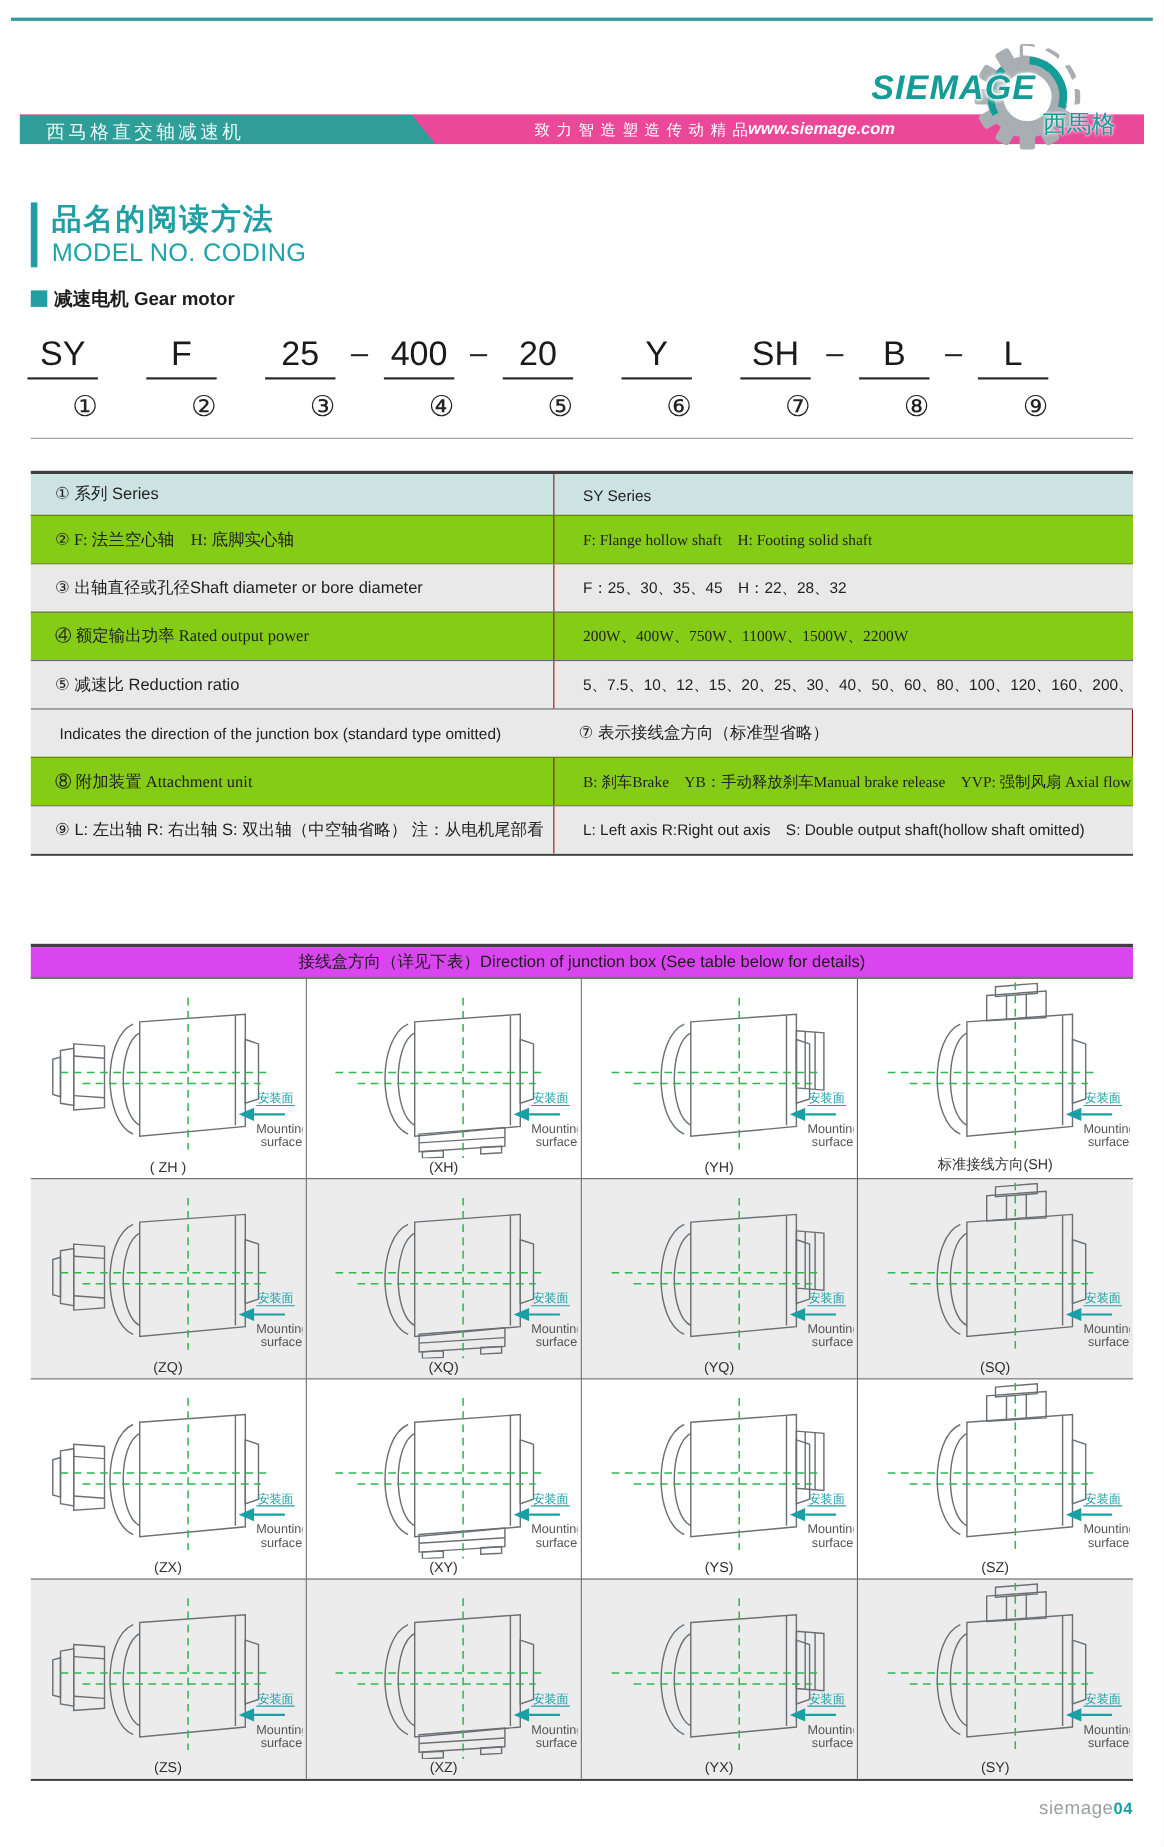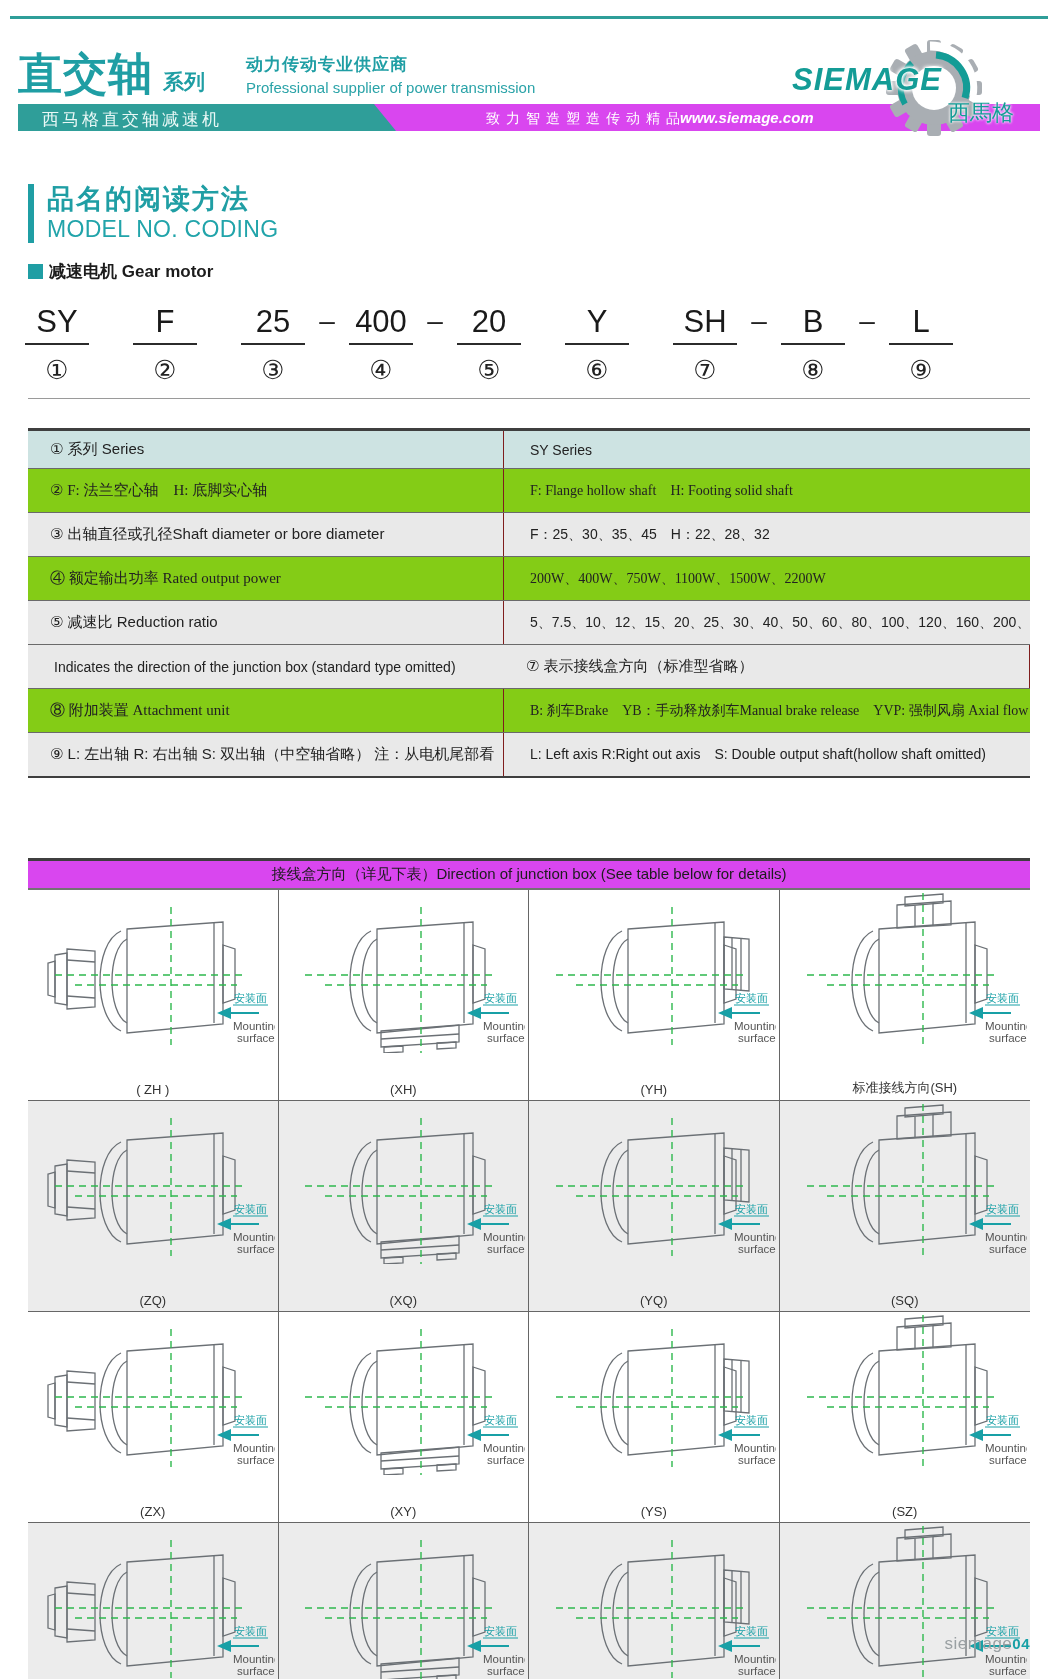--- a/index.html
+++ b/index.html
@@ -7,21 +7,21 @@
         font-family:"Liberation Sans","DejaVu Sans",sans-serif;color:#222;overflow:hidden;}
 
   
   .topline{position:absolute;left:10px;right:10px;top:16px;height:3px;background:#2f9e99;}
   .hdr{position:absolute;left:18px;top:48px;right:18px;height:58px;}
   .series-title{font-size:44px;font-weight:900;color:#1f9ea4;letter-spacing:1px;line-height:52px;}
   .series-suffix{font-size:21px;font-weight:800;color:#1f9ea4;margin-left:10px;}
   .slogan{position:absolute;left:228px;top:5px;}
   .slogan-cn{font-size:17px;font-weight:700;color:#1f9ea4;letter-spacing:1px;}
   .slogan-en{font-size:15px;color:#2aa3a8;margin-top:3px;}
-  .banner{position:absolute;left:18px;top:104px;width:1022px;height:27px;background:#d946ef;}
+  .banner{position:absolute;left:18px;top:104px;width:1022px;height:27px;background:#ec4899;}
   .banner-dark{position:absolute;left:0;top:0;height:100%;width:378px;background:#2f9e99;
                clip-path:polygon(0 0,356px 0,378px 100%,0 100%);}
   .banner-product{position:absolute;left:24px;top:4px;font-size:17px;color:#e9f8f6;letter-spacing:3px;}
   .banner-slogan{position:absolute;left:468px;top:6px;font-size:14px;color:#fff;letter-spacing:6px;}
   .banner-url{position:absolute;left:662px;top:5px;font-size:15px;color:#fff;font-weight:700;font-style:italic;}
   .logo{position:absolute;right:14px;top:36px;width:252px;height:108px;z-index:5;}
   .logo-gear{position:absolute;left:90px;top:0;}
   .logo-name{position:absolute;left:0;top:26px;font-size:31px;font-weight:900;font-style:italic;color:#149c96;
              letter-spacing:1px;text-shadow:0 0 3px #fff,0 0 3px #fff,0 0 5px #fff,0 0 5px #fff;}
   .logo-cn{position:absolute;left:156px;top:62px;font-size:22px;color:#149c96;
@@ -29,21 +29,21 @@
 
   
   .title-block{position:absolute;left:28px;top:184px;padding-left:13px;border-left:6px solid #1f9ea4;}
   .title-cn{font-size:27px;font-weight:900;color:#1f9ea4;letter-spacing:2px;line-height:30px;}
   .title-en{font-size:23px;color:#21a4aa;margin-top:2px;letter-spacing:0.3px;}
   .subsec{position:absolute;left:28px;top:260px;font-size:17px;font-weight:700;color:#1c1c1c;}
   .bullet{display:inline-block;width:15px;height:15px;background:#1f9ea4;margin-right:6px;vertical-align:-2px;}
 
   
   #model-code{position:absolute;left:25px;top:300px;display:flex;align-items:flex-start;}
-  .mc-seg{width:64px;display:flex;flex-direction:column;align-items:center;}
+  .mc-seg{width:64px;display:flex;flex-direction:column;align-items:flex-end;}
   .mc-code{font-size:31px;color:#1a1a1a;border-bottom:2px solid #2b2b2b;width:100%;text-align:center;
            padding-bottom:3px;height:40px;display:flex;align-items:flex-end;justify-content:center;}
   .mc-num{font-size:26px;color:#222;margin-top:10px;font-family:"DejaVu Sans",sans-serif;}
   .mc-slot{width:44px;text-align:center;font-size:28px;color:#222;line-height:42px;}
   .rule{position:absolute;left:28px;top:398px;width:1002px;height:1px;background:#9a9a9a;}
 
   
   #spec-table{position:absolute;left:28px;top:428px;width:1002px;
               border-top:3px solid #3f3f3f;border-bottom:2px solid #3f3f3f;}
   .spec-row{display:grid;grid-template-columns:476px 526px;border-top:1px solid #6a6a6a;height:43px;}
@@ -52,47 +52,40 @@
   .spec-left{padding-left:22px;border-right:1px solid #7f1d1d;font-size:15px;}
   .spec-right{padding-left:26px;font-size:14px;}
   .bg-teal{background:#cde3e2;}.bg-white{background:#84cc16;font-family:Liberation Serif, serif;}.bg-gray{background:#e9e9e9;}
 
   
   #junction{position:absolute;left:28px;top:858px;width:1002px;
             border-top:3px solid #3f3f3f;border-bottom:2px solid #3f3f3f;}
   .jhead{height:27px;background:#d946ef;border-bottom:2px solid #737373;display:flex;
          align-items:center;justify-content:center;font-size:15px;color:#1c1c1c;}
   #junction-grid{display:grid;grid-template-columns:repeat(4,1fr);}
-  .jcell{height:210px;position:relative;border-right:1px solid #666;border-top:1px solid #666;}
+  .jcell{height:181px;position:relative;border-right:1px solid #666;border-top:1px solid #666;}
   .jcell:nth-child(-n+4){border-top:none;}
   .jcell:nth-child(4n){border-right:none;}
   .jrow-white{background:#fff;}.jrow-gray{background:#ececec;}
   .jdiag svg{display:block;margin:3px auto 0;}
   .jlabel{position:absolute;bottom:3px;width:100%;text-align:center;font-size:13px;color:#333;}
   .mcn{fill:#18a0a6;font-size:11px;}
   .men{fill:#555;font-size:11.5px;}
 
   
   .footer{position:absolute;right:28px;top:1634px;font-size:17px;color:#9aa0a3;letter-spacing:0.5px;}
   .footer .pg{color:#18a0a6;font-weight:700;font-size:15px;}
 </style>
 </head>
 <body>
 
 <div class="page">
 
   <div class="topline"></div>
 
-  <div class="hdr">
-    <span class="series-title">直交轴</span><span class="series-suffix">系列</span>
-    <div class="slogan">
-      <div class="slogan-cn">动力传动专业供应商</div>
-      <div class="slogan-en">Professional supplier of power transmission</div>
-    </div>
-  </div>
 
   <div class="banner">
     <div class="banner-dark"></div>
     <div class="banner-product">西马格直交轴减速机</div>
     <div class="banner-slogan">致力智造塑造传动精品</div>
     <div class="banner-url">www.siemage.com</div>
   </div>
 
   <div class="logo">
     <svg class="logo-gear" width="104" height="104" viewBox="-52 -52 104 104">

